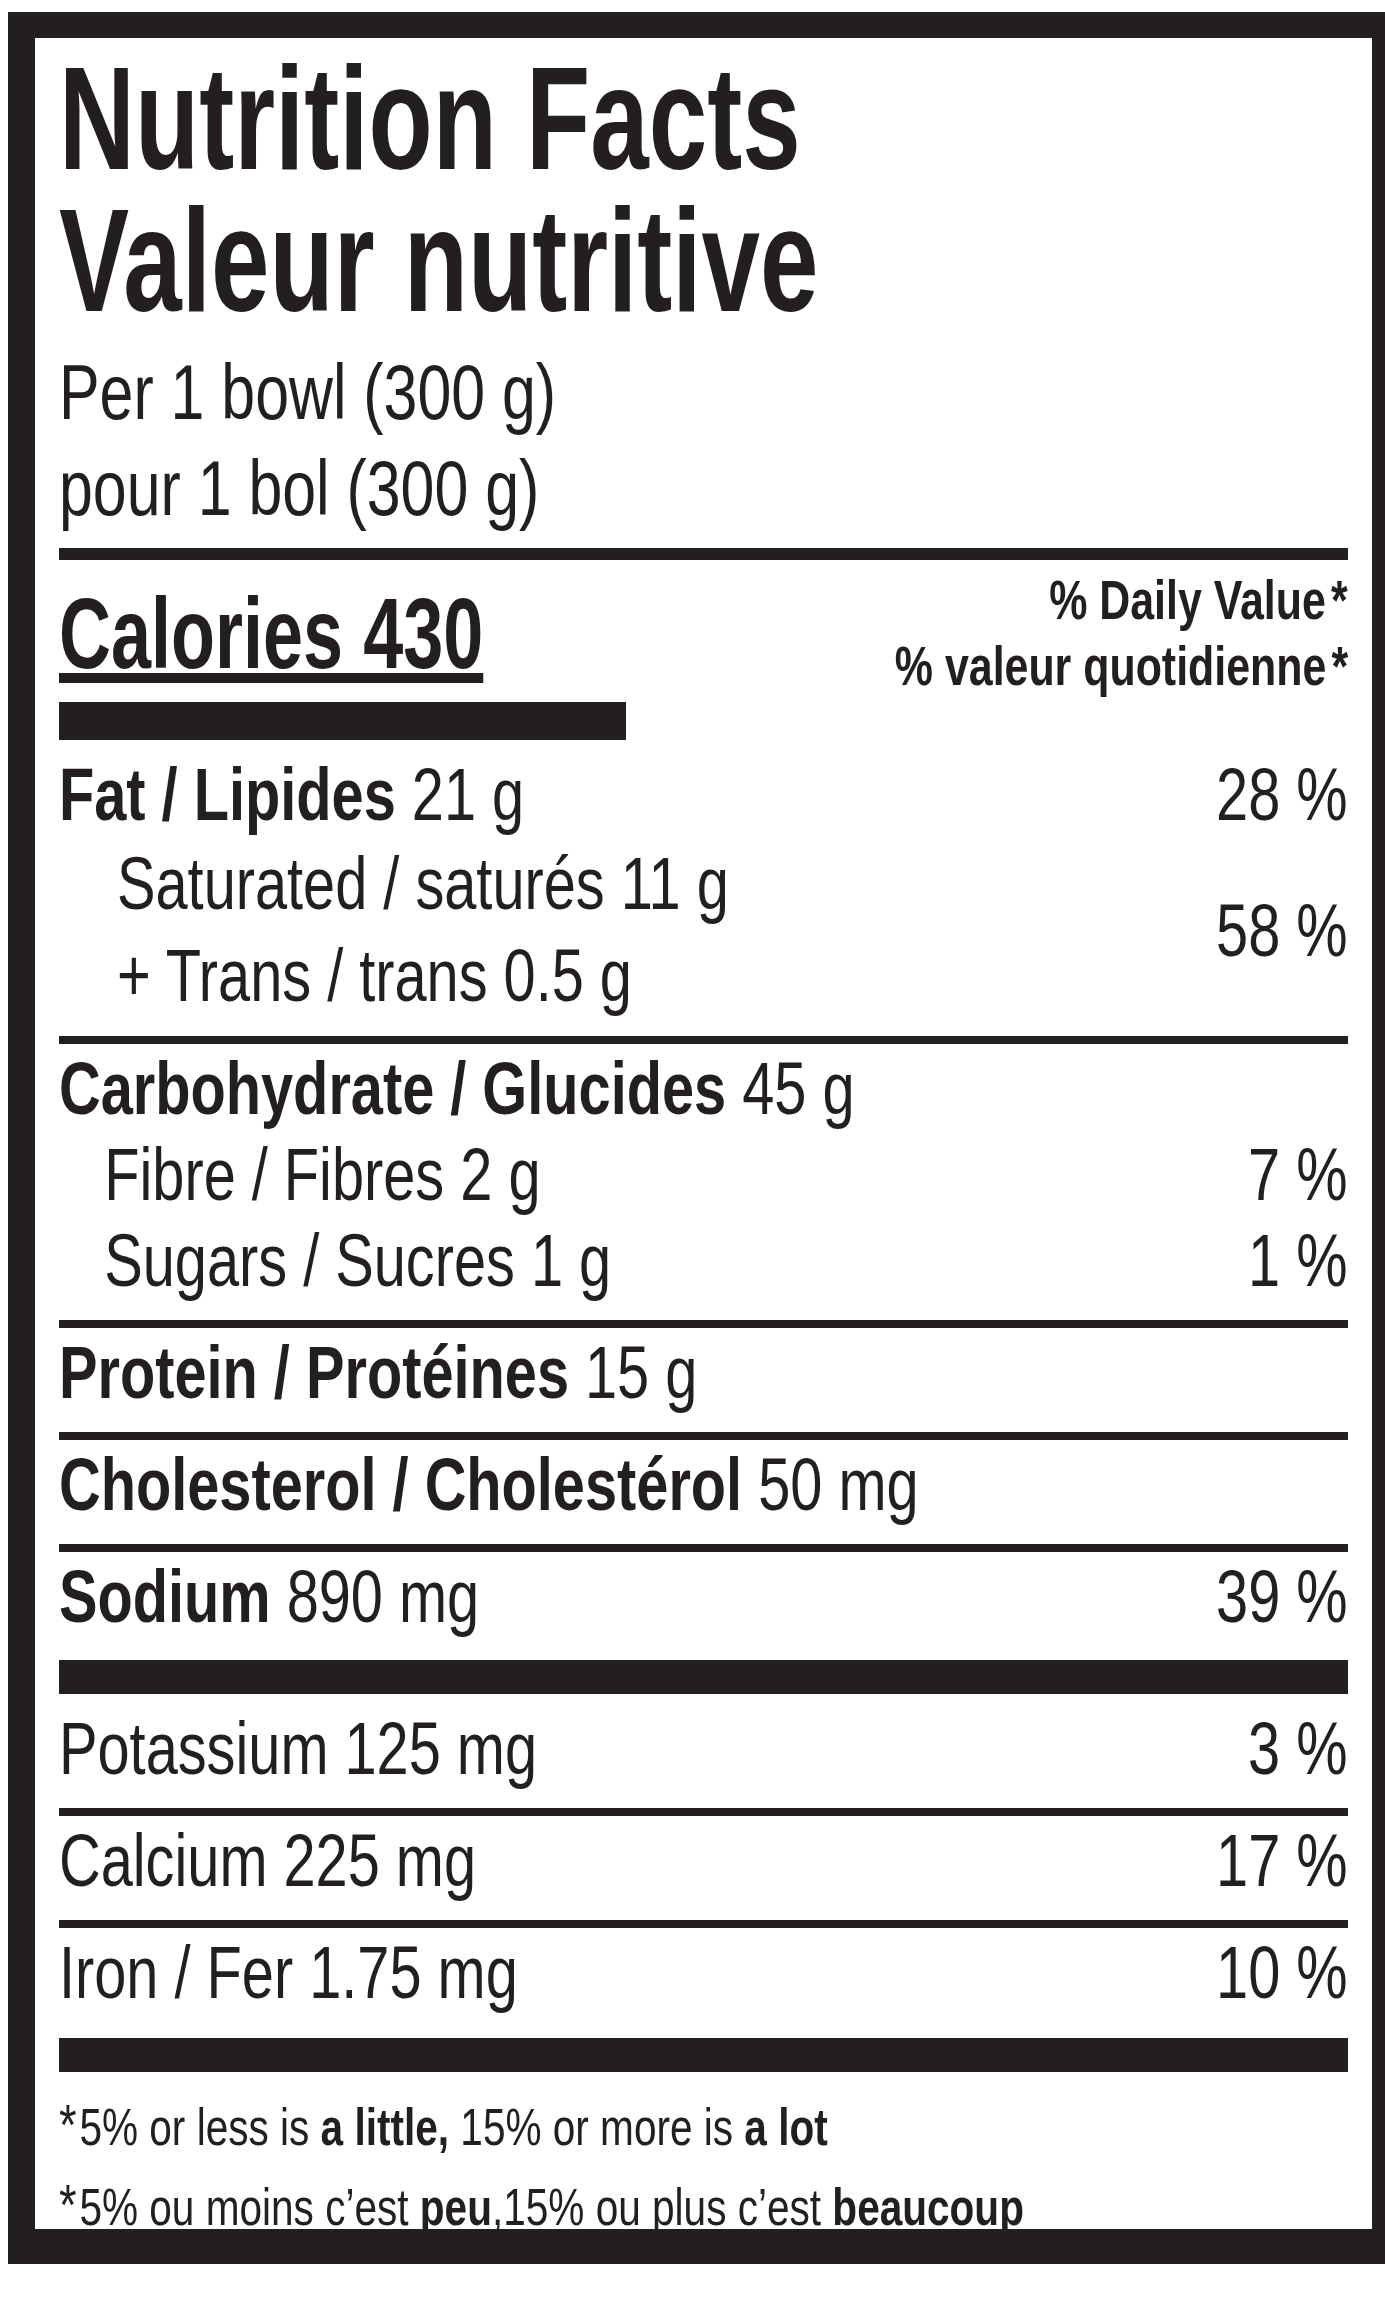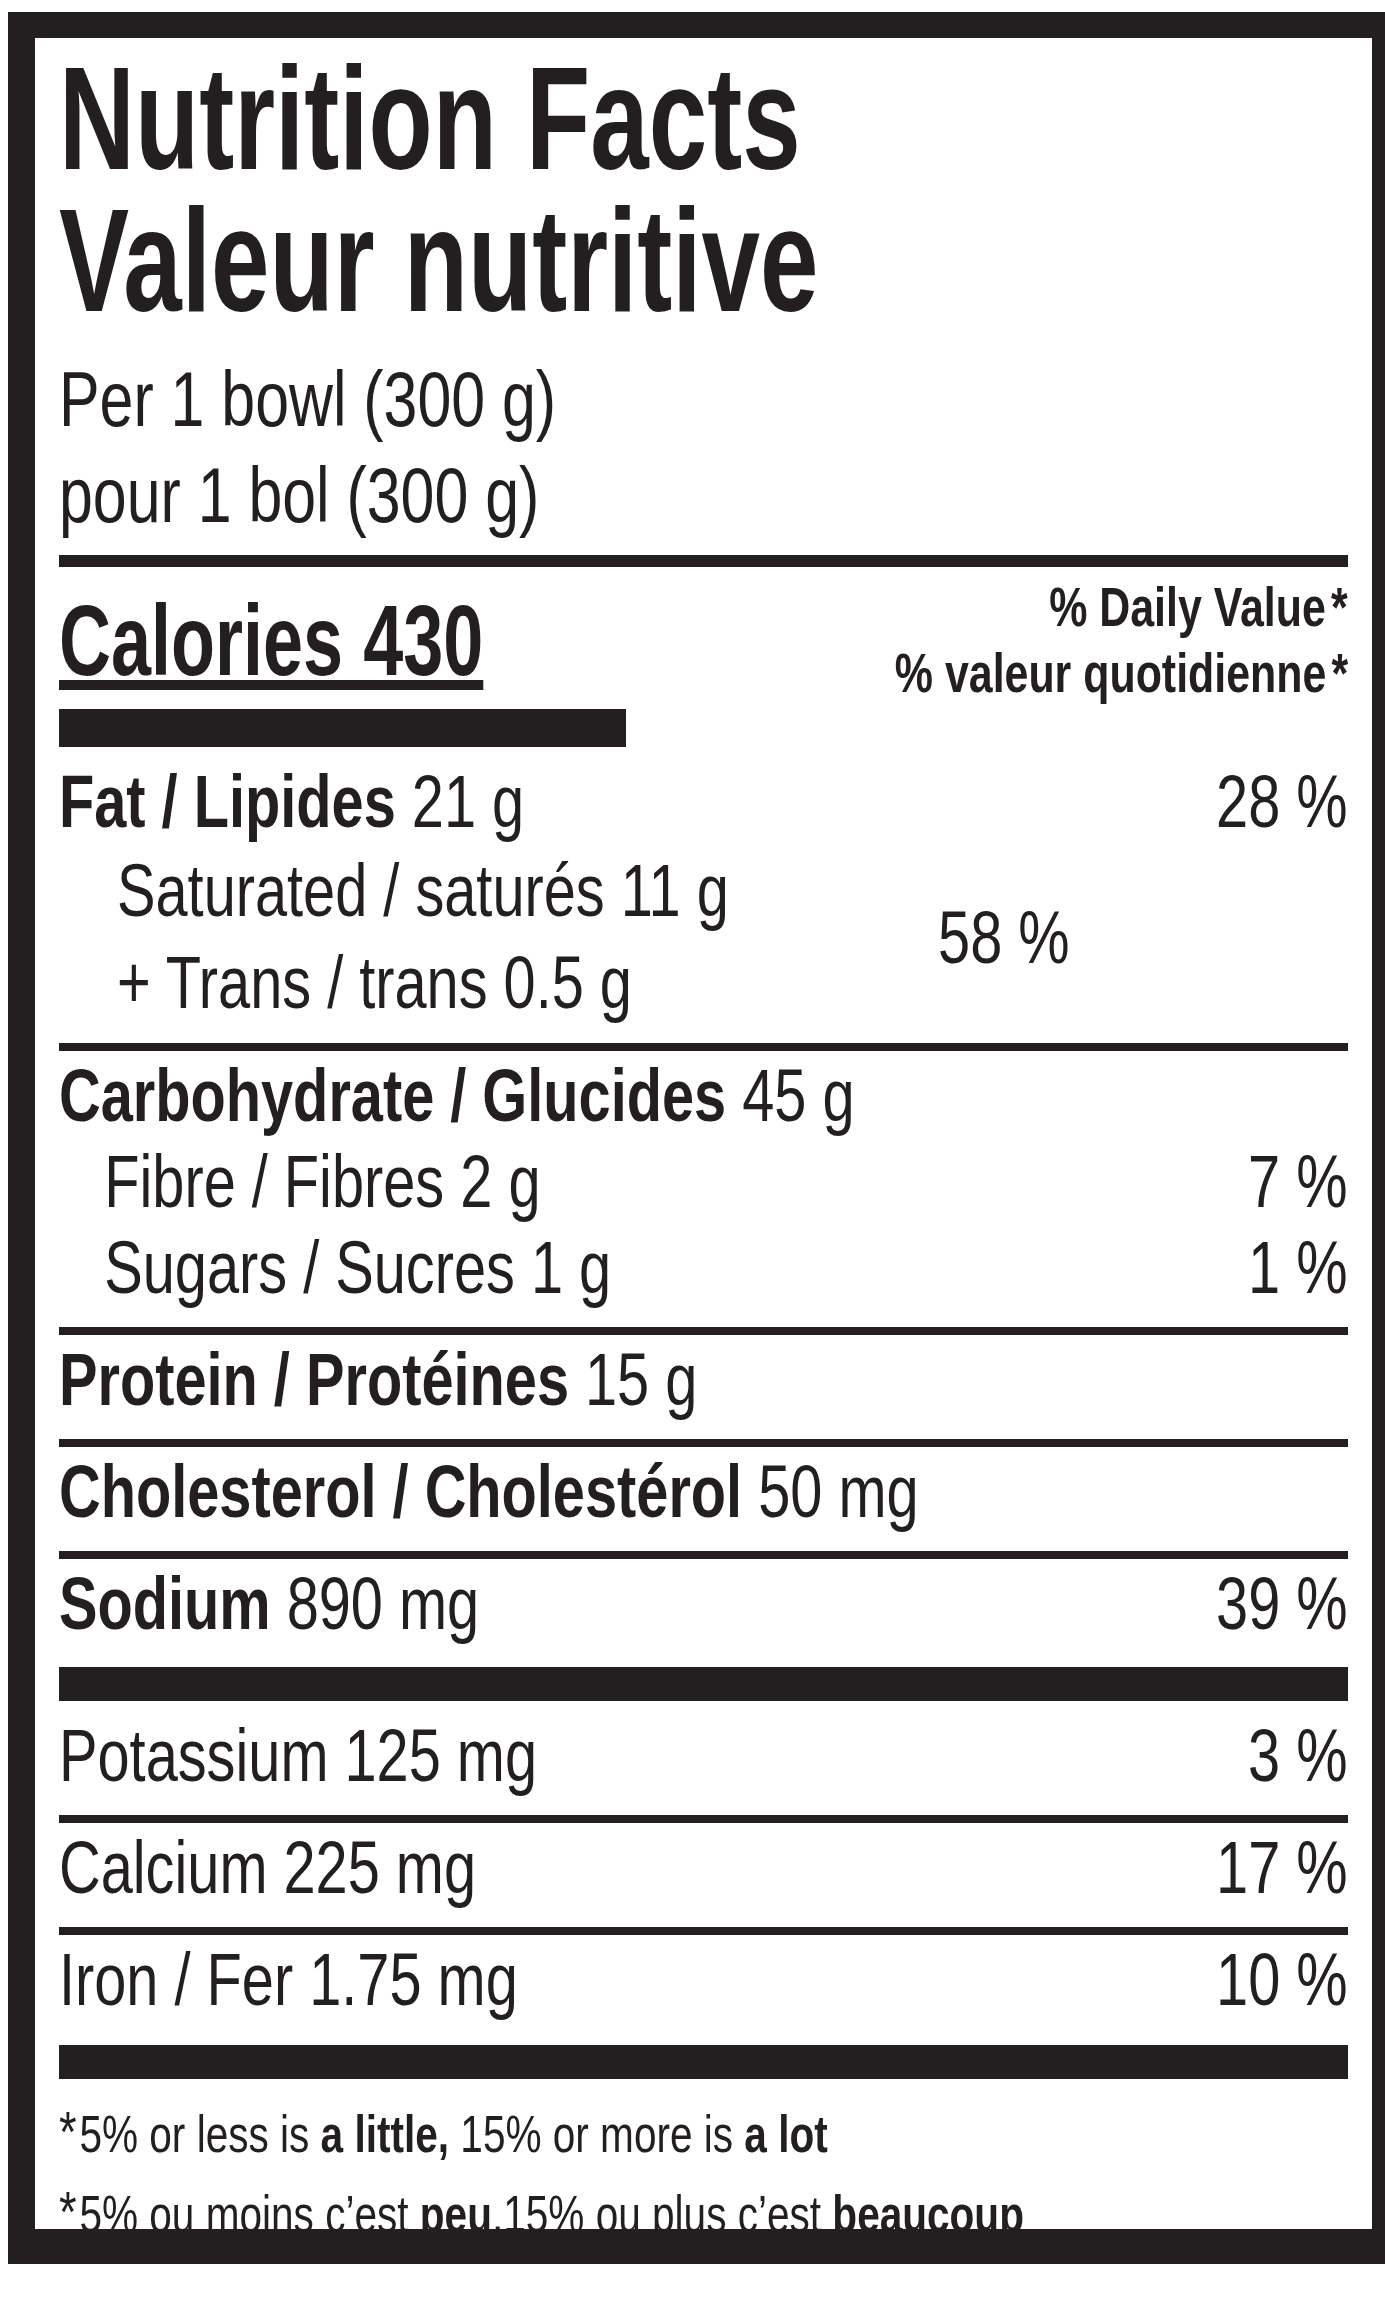--- a/index.html
+++ b/index.html
@@ -10,39 +10,39 @@
          padding:10px 24px 8px;box-sizing:border-box;overflow:hidden;}
 
   
   .cx,.cxr,.cxt{display:inline-block;white-space:nowrap;}
   .cx{transform:scaleX(.78);transform-origin:0 50%;}
   .cxr{transform:scaleX(.78);transform-origin:100% 50%;}
   .cxt{transform:scaleX(.72);transform-origin:0 50%;}
 
   .h1{font-size:146px;line-height:142px;font-weight:bold;}
   .serv{font-size:78px;line-height:96px;}
-  .serv.first{margin-top:19px;text-decoration:underline;}
+  .serv.first{margin-top:12px;text-decoration:underline;}
 
   .rule{height:8px;background:#231f20;margin-top:16px;}
   .rule.top{margin-top:12px;height:12px;}
   .rule.afterSat{margin-top:14px;}
 
   .calrow{display:flex;justify-content:space-between;align-items:center;margin-top:6px;text-decoration:underline;}
   .cal{font-size:100px;line-height:134px;font-weight:bold;}
   .dv{text-align:right;font-weight:bold;font-size:55px;line-height:66px;}
   .dvstar{margin-left:.12em;}
   .calbar{margin-top:2px;width:567px;height:38px;background:#231f20;}
 
   .row{display:flex;justify-content:space-between;align-items:baseline;
        font-size:74px;line-height:86px;}
   .row>.cx,.row>.cxr{flex:0 0 auto;}
   .row.after-rule{margin-top:2px;}
   .row.fat{margin-top:12px;gap:19px;}
   .row.potassium{margin-top:12px;}
-  .satrow{display:flex;align-items:center;font-size:74px;}
+  .satrow{display:flex;justify-content:space-between;align-items:center;font-size:74px;}
   .subline{line-height:92px;}
   .ind{padding-left:58px;}
   b{font-weight:bold;}
 
   .bar{height:34px;background:#231f20;}
   .bar.b2{margin-top:20px;}
   .bar.b3{margin-top:22px;}
 
   .fns{margin-top:14px;}
   .fn{font-size:52px;line-height:78px;}

